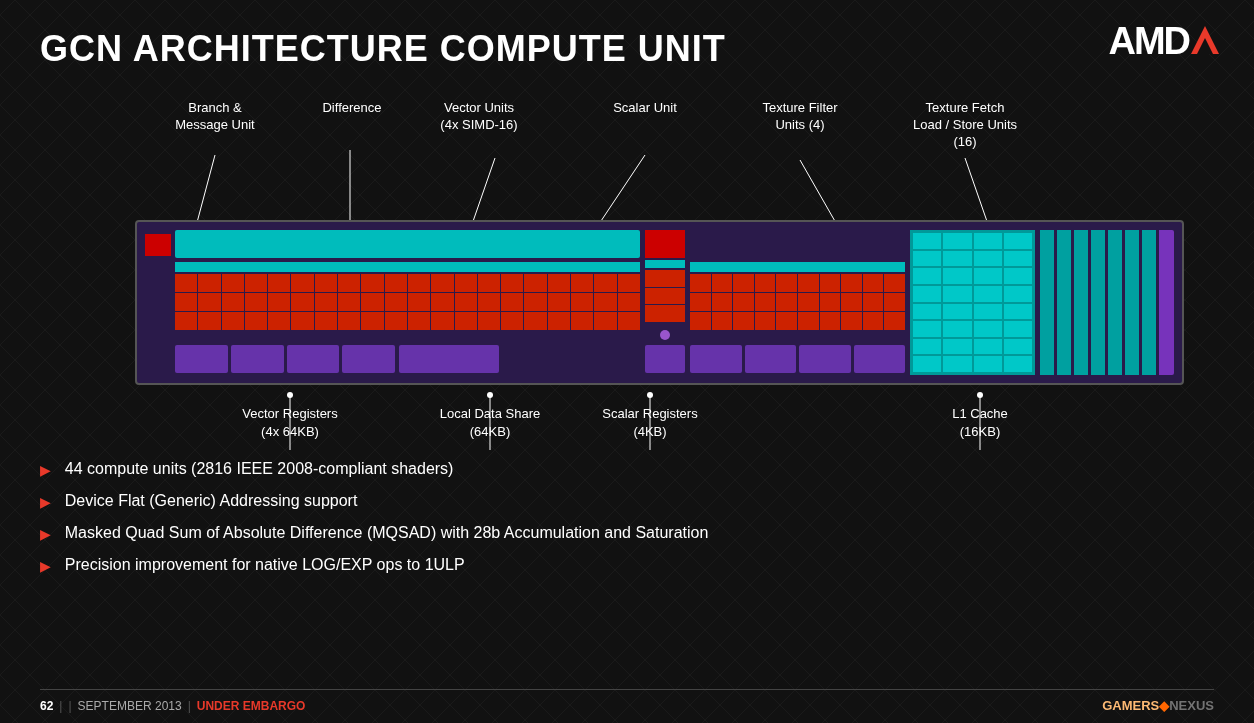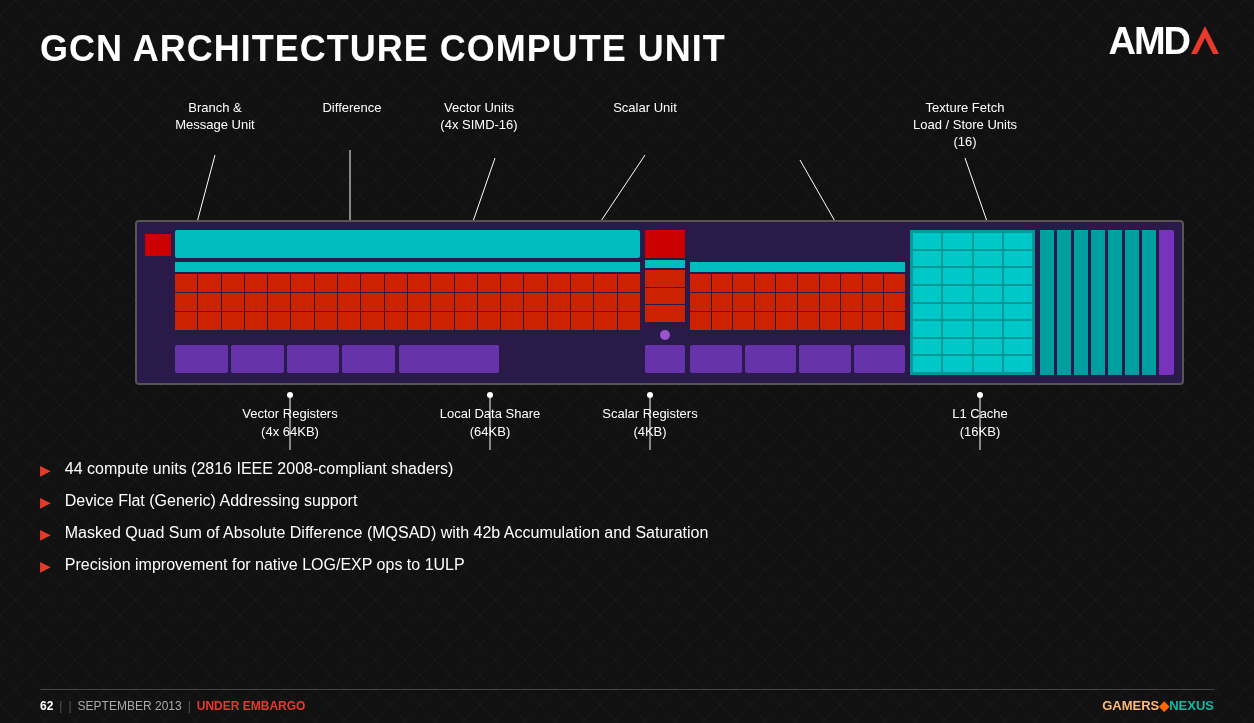--- a/index.html
+++ b/index.html
@@ -238,20 +238,21 @@
 <div class="diagram-container">
 
   <div class="label-branch">Branch &amp;<br>Message Unit</div>
 
   <div class="label-scheduler">Difference</div>
 
   <div class="label-vector-units">Vector Units<br>(4x SIMD-16)</div>
 
   <div class="label-scalar">Scalar Unit</div>
 
+  <div class="label-texture-filter">Texture Filter<br>Units (4)</div>
 
   <div class="label-texture-fetch">Texture Fetch<br>Load / Store Units<br>(16)</div>
 
   <svg class="connector-svg">
 
     <line x1="175" y1="65" x2="155" y2="140" stroke="white" stroke-width="1"></line>
     <circle cx="155" cy="140" r="3" fill="white"></circle>
 
     <line x1="310" y1="60" x2="310" y2="140" stroke="white" stroke-width="1"></line>
     <circle cx="310" cy="140" r="3" fill="white"></circle>
@@ -490,33 +491,33 @@
   <div class="bullet-item">
     <span class="bullet-arrow">▶</span>
     <span>44 compute units (2816 IEEE 2008-compliant shaders)</span>
   </div>
   <div class="bullet-item">
     <span class="bullet-arrow">▶</span>
     <span>Device Flat  (Generic) Addressing support</span>
   </div>
   <div class="bullet-item">
     <span class="bullet-arrow">▶</span>
-    <span>Masked Quad Sum of Absolute Difference (MQSAD) with 42b Accumulation and Saturation</span>
+    <span>Masked Quad Sum of Absolute Difference (MQSAD) with 28b Accumulation and Saturation</span>
   </div>
   <div class="bullet-item">
     <span class="bullet-arrow">▶</span>
     <span>Precision improvement for native LOG/EXP ops to 1ULP</span>
   </div>
 </div>
 
 <div class="footer">
   <div class="footer-left">
     <span class="footer-page">62</span>
     <span class="footer-sep">|</span>
     <span class="footer-sep">|</span>
     <span>SEPTEMBER 2013</span>
     <span class="footer-sep">|</span>
     <span class="footer-embargo">UNDER EMBARGO</span>
   </div>
   <div class="gamers-nexus">
-    <span style="color:#fdba74;">GAMERS</span><span class="orange">◆</span><span style="color:#14b8a6;">NEXUS</span>
+    <span style="color:#fdba74;">GAMERS</span><span class="orange">◆</span><span style="color:#737373;">NEXUS</span>
   </div>
 </div>
 
 </body></html>

